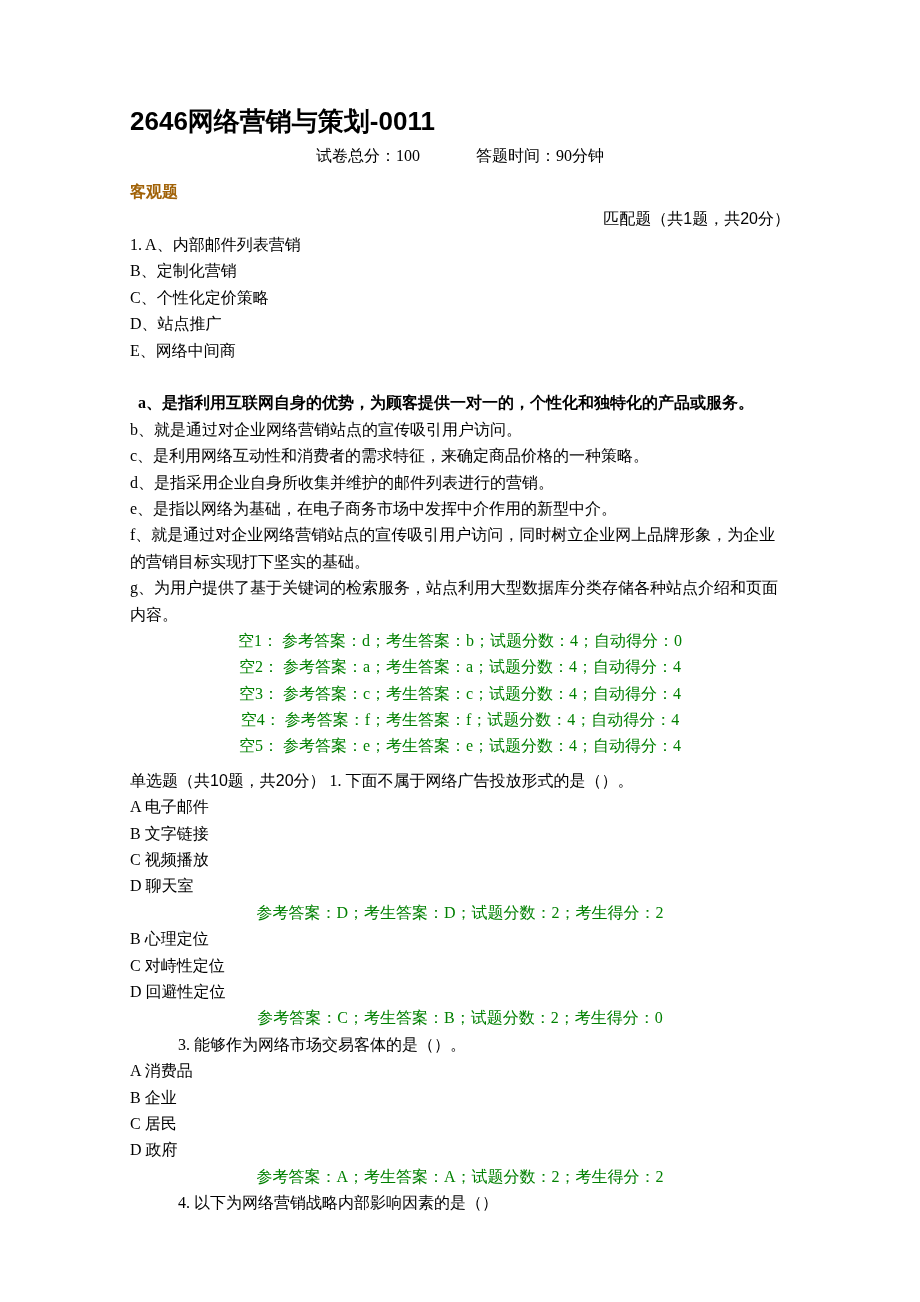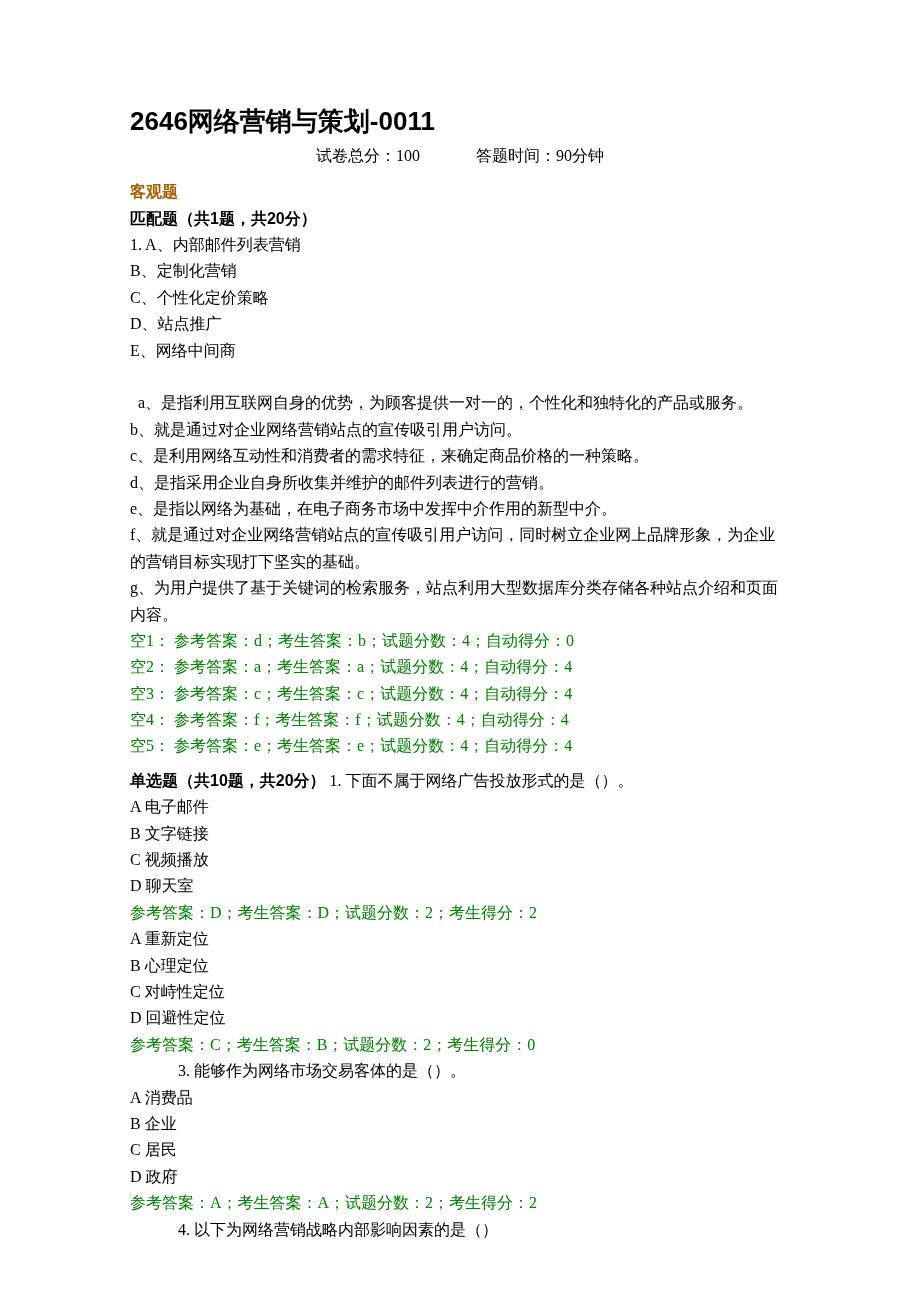--- a/index.html
+++ b/index.html
@@ -27,25 +27,26 @@
     margin-top: 0;
     margin-bottom: 10px;
   }
   .subtitle-gap { display: inline-block; width: 48px; }
   .section-hdr {
     color: #a16207;
     font-weight: bold;
     font-family: "SimHei", "Microsoft YaHei", sans-serif;
   }
   .subsection-hdr {
-    font-weight: bold;
+    font-weight: normal;
     font-family: "SimHei", "Microsoft YaHei", sans-serif;
+    text-align: right;
   }
   .body-text { }
-  .answer-line { color: #008000; }
+  .answer-line { color: #008000; text-align: center; }
   .indent { padding-left: 3em; }
   .inline-q1-label { display: inline-block; min-width: 12em; margin-top: 8px; }
 </style>
 </head>
 <body>
 
 <div class="page">
 
   <div class="title">2646网络营销与策划-0011</div>
 
@@ -59,21 +60,21 @@
   <div class="subsection-hdr">匹配题（共1题，共20分）</div>
 
   <div class="body-text">1. A、内部邮件列表营销</div>
   <div class="body-text">B、定制化营销</div>
   <div class="body-text">C、个性化定价策略</div>
   <div class="body-text">D、站点推广</div>
   <div class="body-text">E、网络中间商</div>
 
   <div class="body-text">&nbsp;</div>
 
-  <div class="body-text" style="white-space:pre-wrap;">  a、是指利用互联网自身的优势，为顾客提供一对一的，个性化和独特化的产品或服务。</div>
+  <div class="body-text" style="white-space:pre-wrap;font-weight:bold;">  a、是指利用互联网自身的优势，为顾客提供一对一的，个性化和独特化的产品或服务。</div>
   <div class="body-text">b、就是通过对企业网络营销站点的宣传吸引用户访问。</div>
   <div class="body-text">c、是利用网络互动性和消费者的需求特征，来确定商品价格的一种策略。</div>
   <div class="body-text">d、是指采用企业自身所收集并维护的邮件列表进行的营销。</div>
   <div class="body-text">e、是指以网络为基础，在电子商务市场中发挥中介作用的新型中介。</div>
   <div class="body-text">f、就是通过对企业网络营销站点的宣传吸引用户访问，同时树立企业网上品牌形象，为企业的营销目标实现打下坚实的基础。</div>
   <div class="body-text">g、为用户提供了基于关键词的检索服务，站点利用大型数据库分类存储各种站点介绍和页面内容。</div>
 
   <div class="answer-line">空1：  参考答案：d；考生答案：b；试题分数：4；自动得分：0</div>
   <div class="answer-line">空2：  参考答案：a；考生答案：a；试题分数：4；自动得分：4</div>
   <div class="answer-line">空3：  参考答案：c；考生答案：c；试题分数：4；自动得分：4</div>
@@ -83,21 +84,20 @@
   <div>
     <span class="subsection-hdr inline-q1-label">单选题（共10题，共20分）</span>
     <span class="body-text">1.  下面不属于网络广告投放形式的是（）。</span>
   </div>
   <div class="body-text">A    电子邮件</div>
   <div class="body-text">B    文字链接</div>
   <div class="body-text">C    视频播放</div>
   <div class="body-text">D    聊天室</div>
   <div class="answer-line">参考答案：D；考生答案：D；试题分数：2；考生得分：2</div>
 
-  <div class="body-text">A    重新定位</div>
   <div class="body-text">B    心理定位</div>
   <div class="body-text">C    对峙性定位</div>
   <div class="body-text">D    回避性定位</div>
   <div class="answer-line">参考答案：C；考生答案：B；试题分数：2；考生得分：0</div>
 
   <div class="body-text indent">3.  能够作为网络市场交易客体的是（）。</div>
   <div class="body-text">A    消费品</div>
   <div class="body-text">B    企业</div>
   <div class="body-text">C    居民</div>
   <div class="body-text">D    政府</div>

